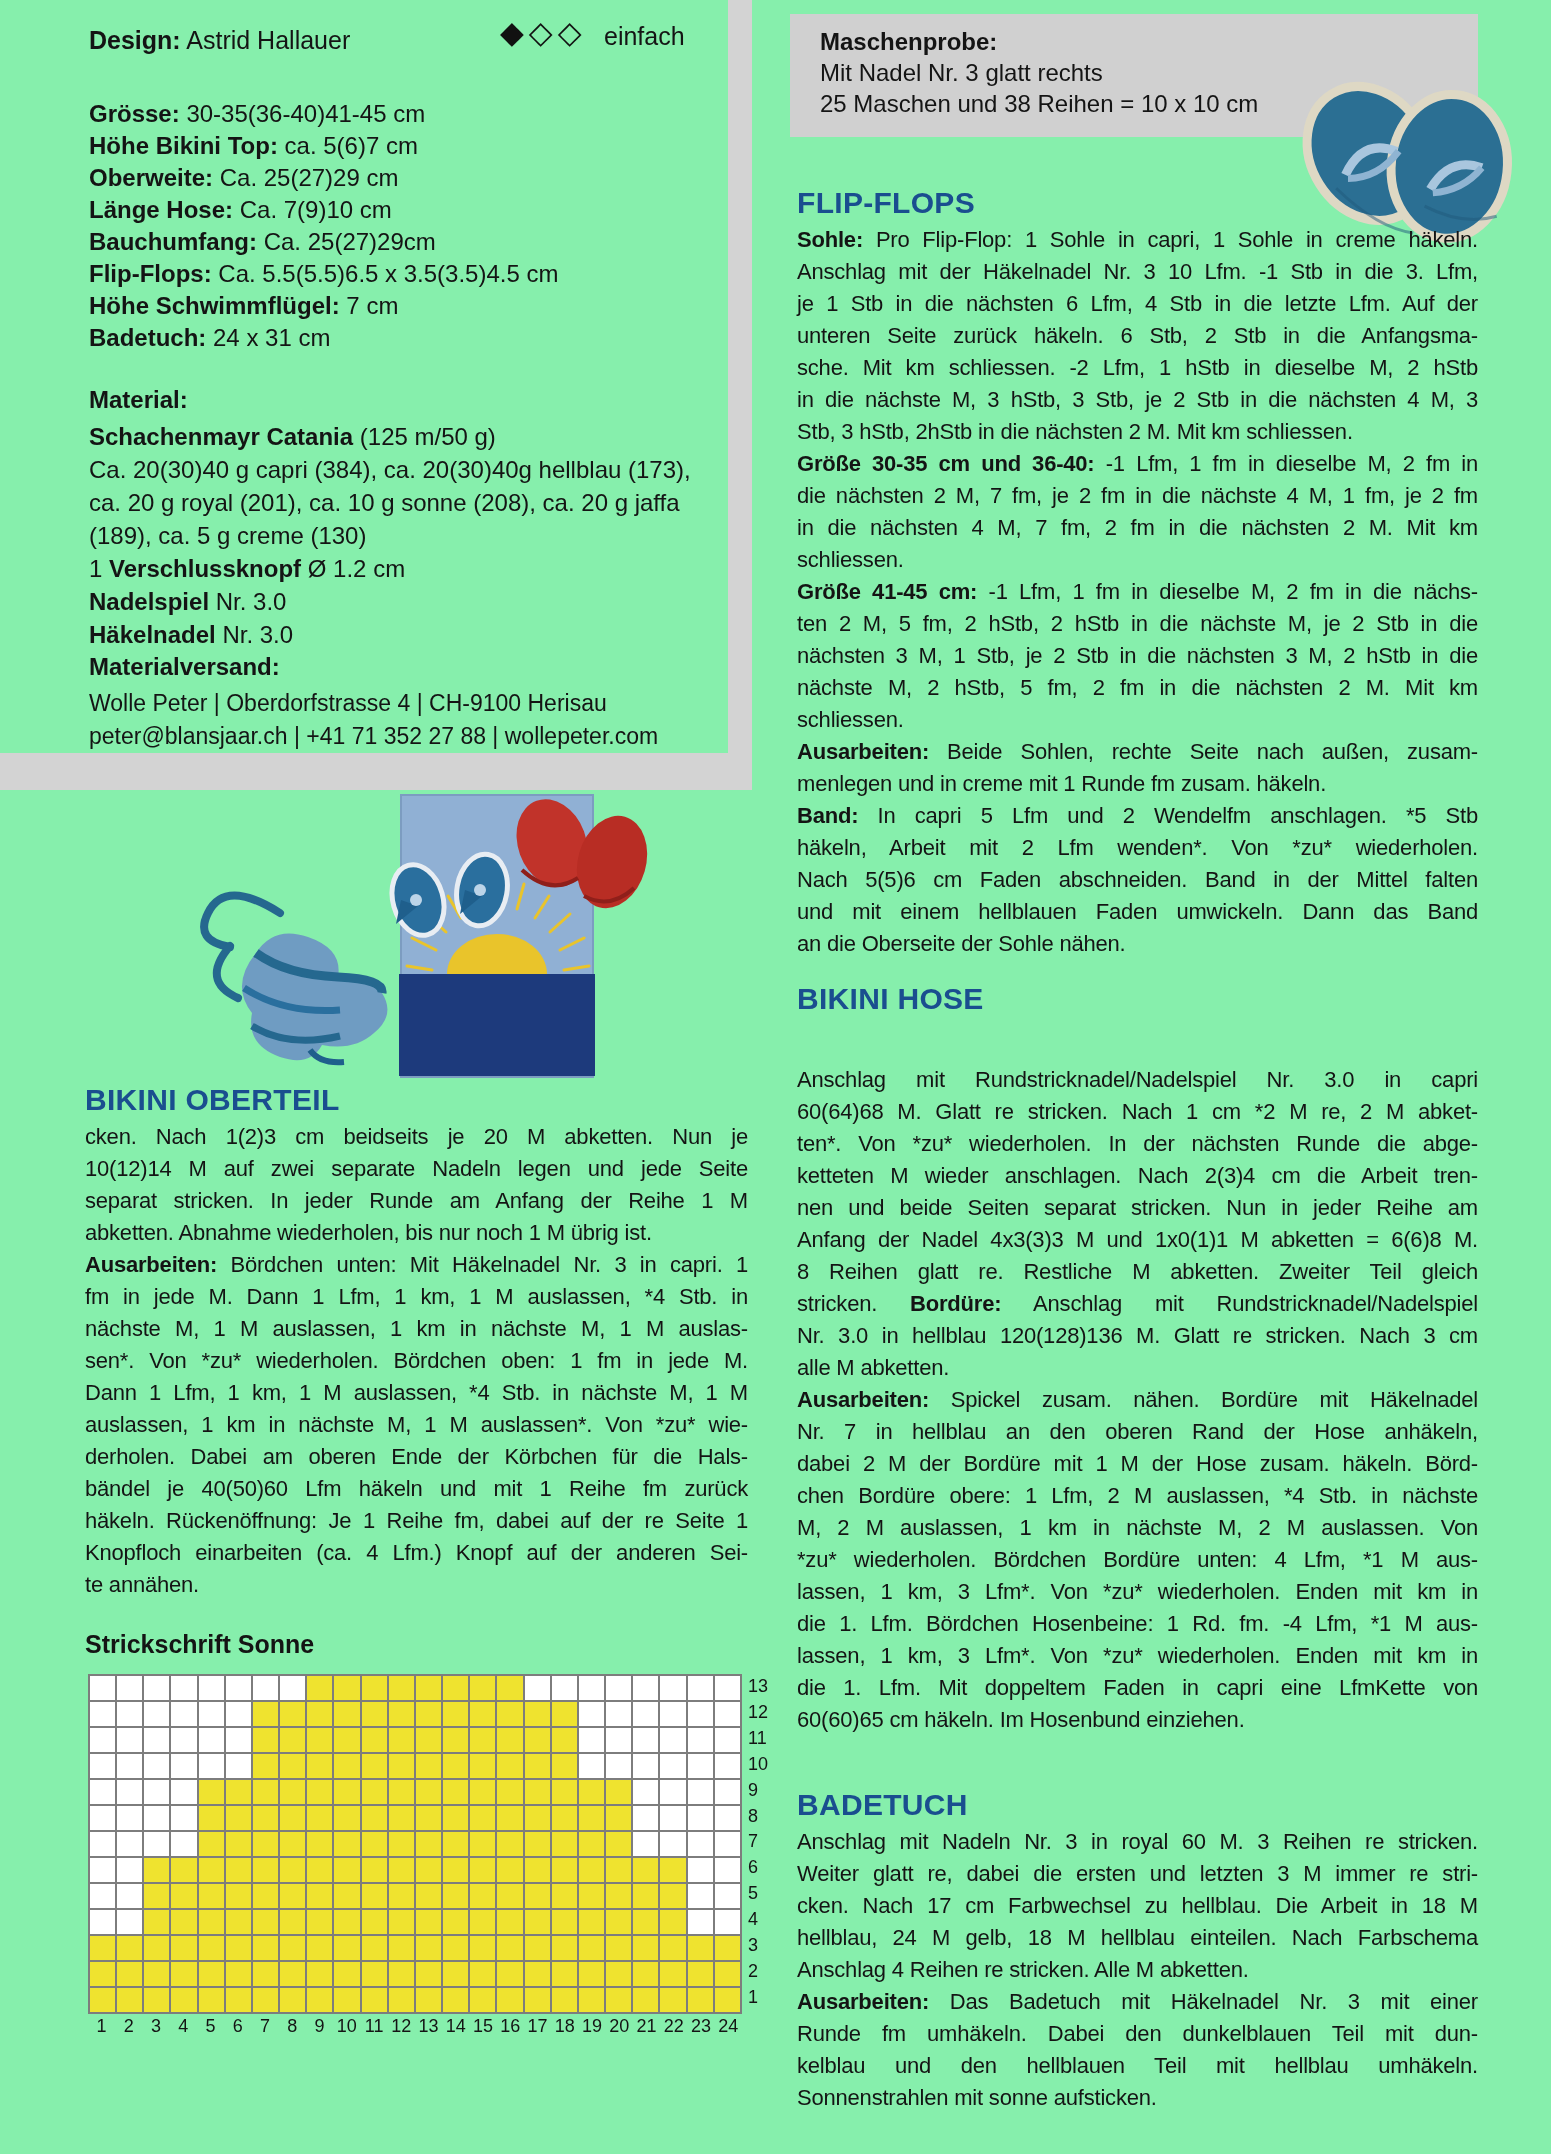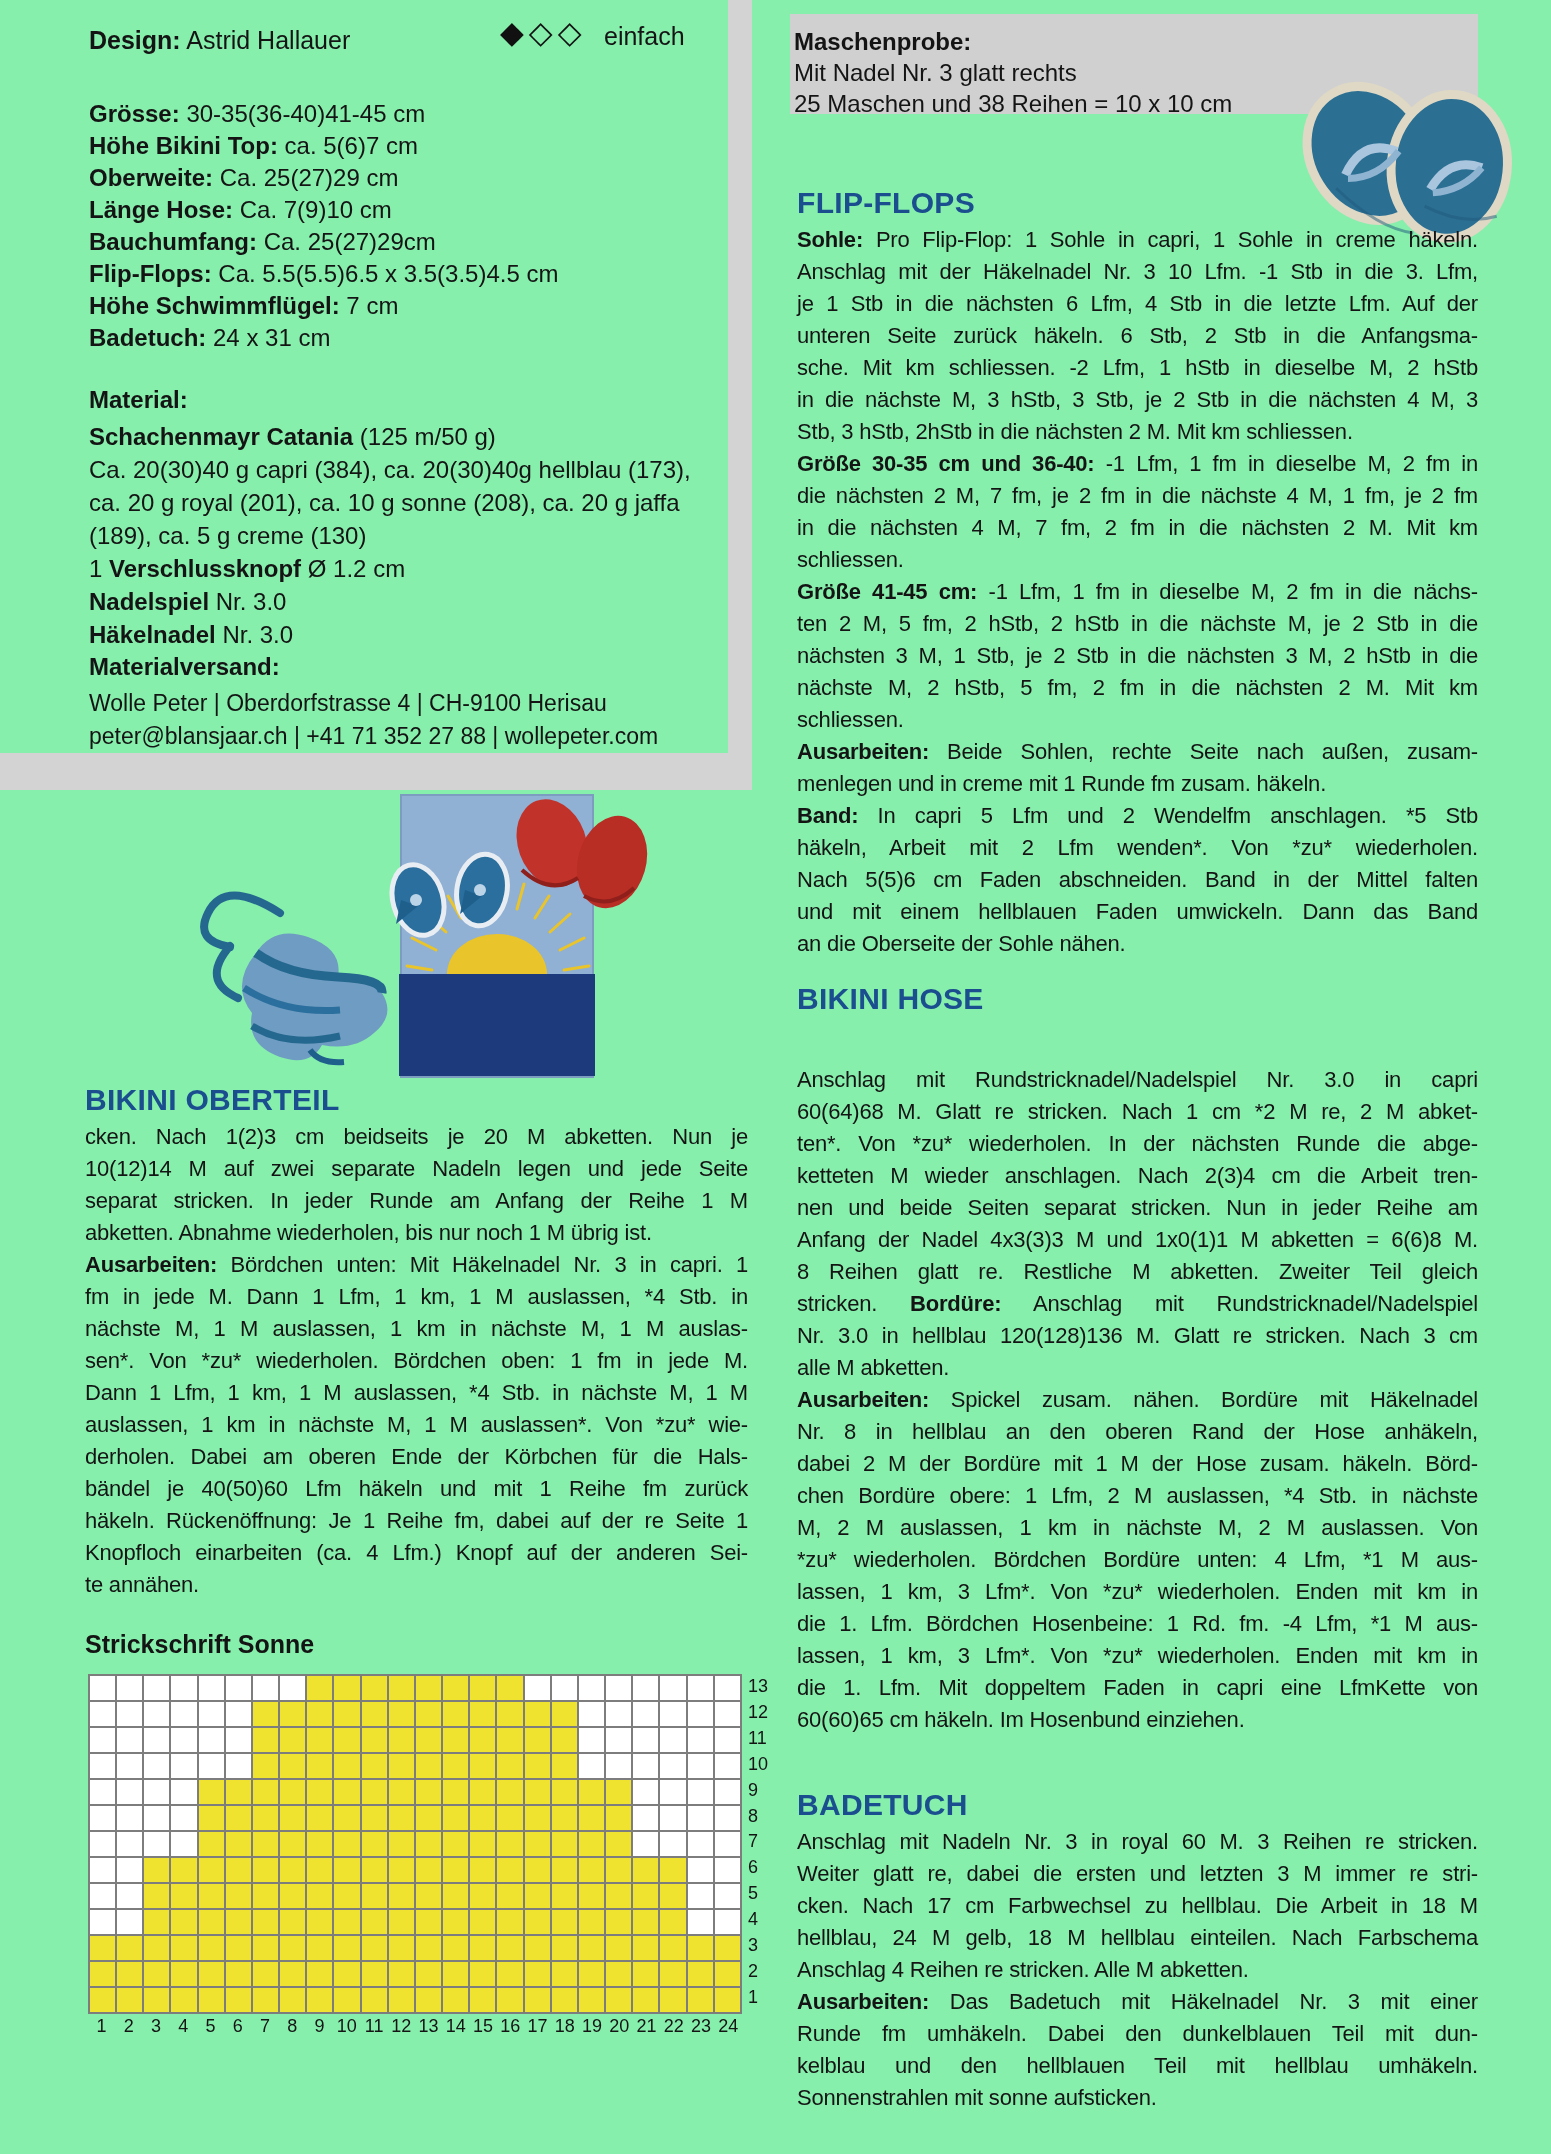--- a/index.html
+++ b/index.html
@@ -14,22 +14,22 @@
   .design-line{left:89px;top:26px;font-size:25px;}
   .diamonds{left:500px;top:14px;font-size:31px;letter-spacing:5px;color:#111;}
   .einfach{left:604px;top:22px;font-size:25px;}
   
   .info-list{left:89px;top:98px;font-size:24px;line-height:32px;width:650px;}
   .mat-title{left:89px;top:386px;font-size:24px;}
   .mat-lines{left:89px;top:420px;font-size:24px;line-height:33px;width:660px;}
   .ver-title{left:89px;top:653px;font-size:24px;}
   .ver-lines{left:89px;top:687px;font-size:23px;line-height:33px;width:680px;}
   
-  .gauge-box{left:790px;top:14px;width:688px;height:100px;background:#d0d0d0;
-             box-sizing:border-box;padding:12px 0 0 4px;font-size:24px;line-height:31px;}
+  .gauge-box{left:790px;top:14px;width:688px;height:123px;background:#d0d0d0;
+             box-sizing:border-box;padding:12px 0 0 30px;font-size:24px;line-height:31px;}
   
   .sec-title{font-size:30px;font-weight:bold;color:#1a4e8f;letter-spacing:.3px;}
   .body-col{font-size:22px;line-height:32px;letter-spacing:-.2px;}
   .ln{text-align:justify;text-align-last:justify;}
   .ln.nj{text-align-last:left;}
   #t-flipflops{left:797px;top:186px;}
   #ff-body{left:797px;top:224px;width:681px;}
   #t-hose{left:797px;top:982px;}
   #hose-body{left:797px;top:1020px;width:681px;margin-top:44px;}
   #t-badetuch{left:797px;top:1788px;}
@@ -208,21 +208,21 @@
       <div class="ln">60(64)68 M. Glatt re stricken. Nach 1 cm *2 M re, 2 M abket-</div>
       <div class="ln">ten*. Von *zu* wiederholen. In der nächsten Runde die abge-</div>
       <div class="ln">ketteten M wieder anschlagen. Nach 2(3)4 cm die Arbeit tren-</div>
       <div class="ln">nen und beide Seiten separat stricken. Nun in jeder Reihe am</div>
       <div class="ln">Anfang der Nadel 4x3(3)3 M und 1x0(1)1 M abketten = 6(6)8 M.</div>
       <div class="ln">8 Reihen glatt re. Restliche M abketten. Zweiter Teil gleich</div>
       <div class="ln">stricken. <b>Bordüre:</b> Anschlag mit Rundstricknadel/Nadelspiel</div>
       <div class="ln">Nr. 3.0 in hellblau 120(128)136 M. Glatt re stricken. Nach 3 cm</div>
       <div class="ln nj">alle M abketten.</div>
       <div class="ln"><b>Ausarbeiten:</b> Spickel zusam. nähen. Bordüre mit Häkelnadel</div>
-      <div class="ln">Nr. 8 in hellblau an den oberen Rand der Hose anhäkeln,</div>
+      <div class="ln">Nr. 7 in hellblau an den oberen Rand der Hose anhäkeln,</div>
       <div class="ln">dabei 2 M der Bordüre mit 1 M der Hose zusam. häkeln. Börd-</div>
       <div class="ln">chen Bordüre obere: 1 Lfm, 2 M auslassen, *4 Stb. in nächste</div>
       <div class="ln">M, 2 M auslassen, 1 km in nächste M, 2 M auslassen. Von</div>
       <div class="ln">*zu* wiederholen. Bördchen Bordüre unten: 4 Lfm, *1 M aus-</div>
       <div class="ln">lassen, 1 km, 3 Lfm*. Von *zu* wiederholen. Enden mit km in</div>
       <div class="ln">die 1. Lfm. Bördchen Hosenbeine: 1 Rd. fm. -4 Lfm, *1 M aus-</div>
       <div class="ln">lassen, 1 km, 3 Lfm*. Von *zu* wiederholen. Enden mit km in</div>
       <div class="ln">die 1. Lfm. Mit doppeltem Faden in capri eine LfmKette von</div>
       <div class="ln nj">60(60)65 cm häkeln. Im Hosenbund einziehen.</div>
     </div>

